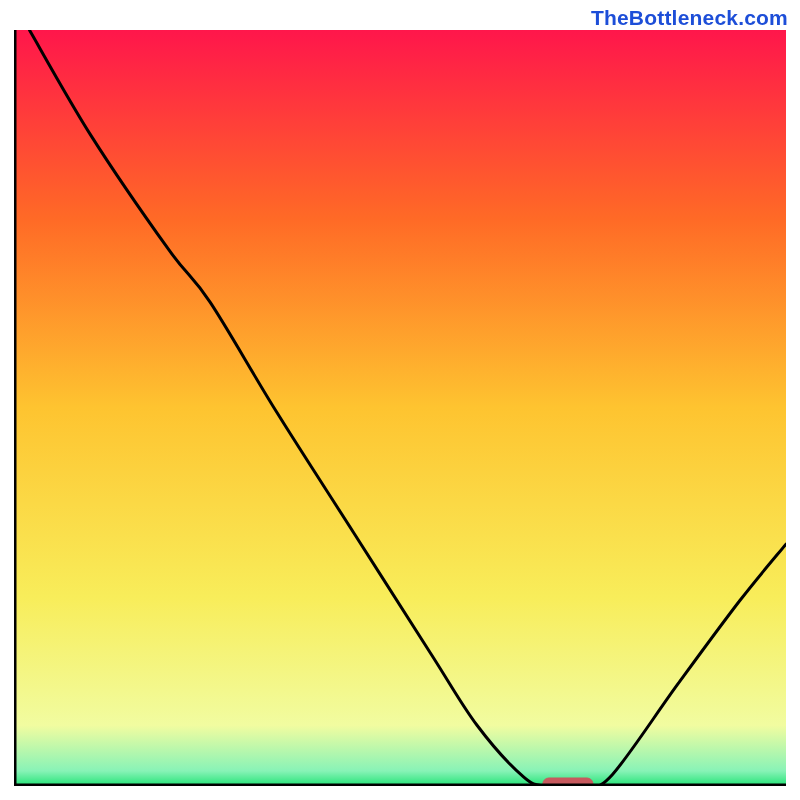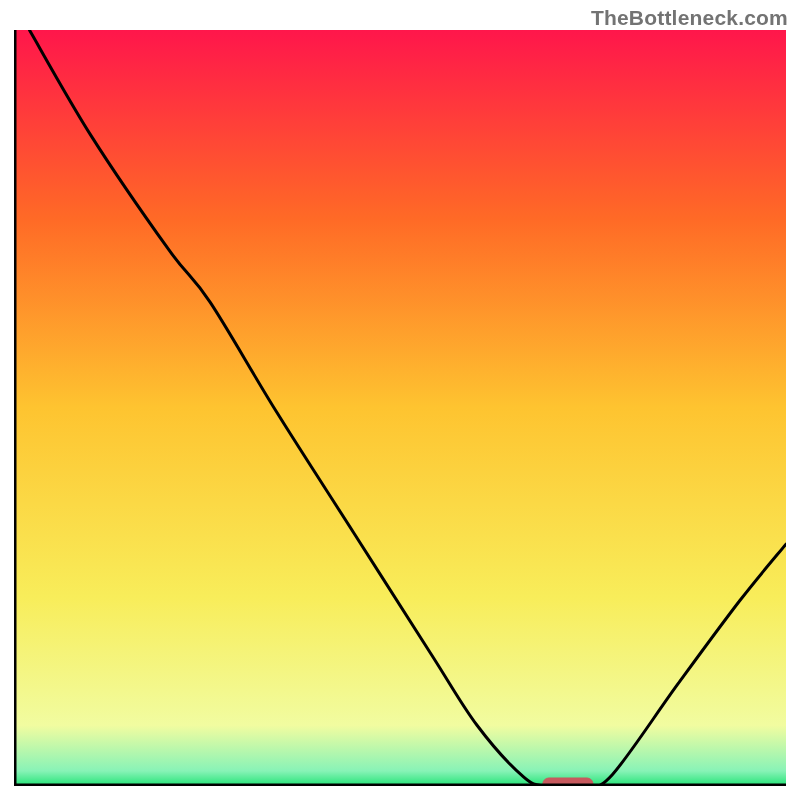--- a/index.html
+++ b/index.html
@@ -13,21 +13,21 @@
   }
   .wrap {
     position: relative;
     width: 800px;
     height: 800px;
   }
   .attribution {
     position: absolute;
     top: 6px;
     right: 12px;
-    color: #737373;
+    color: #1d4ed8;
     font-size: 21px;
     font-weight: 600;
     letter-spacing: 0.2px;
   }
   .plot {
     position: absolute;
     left: 14px;
     top: 30px;
     width: 772px;
     height: 756px;

